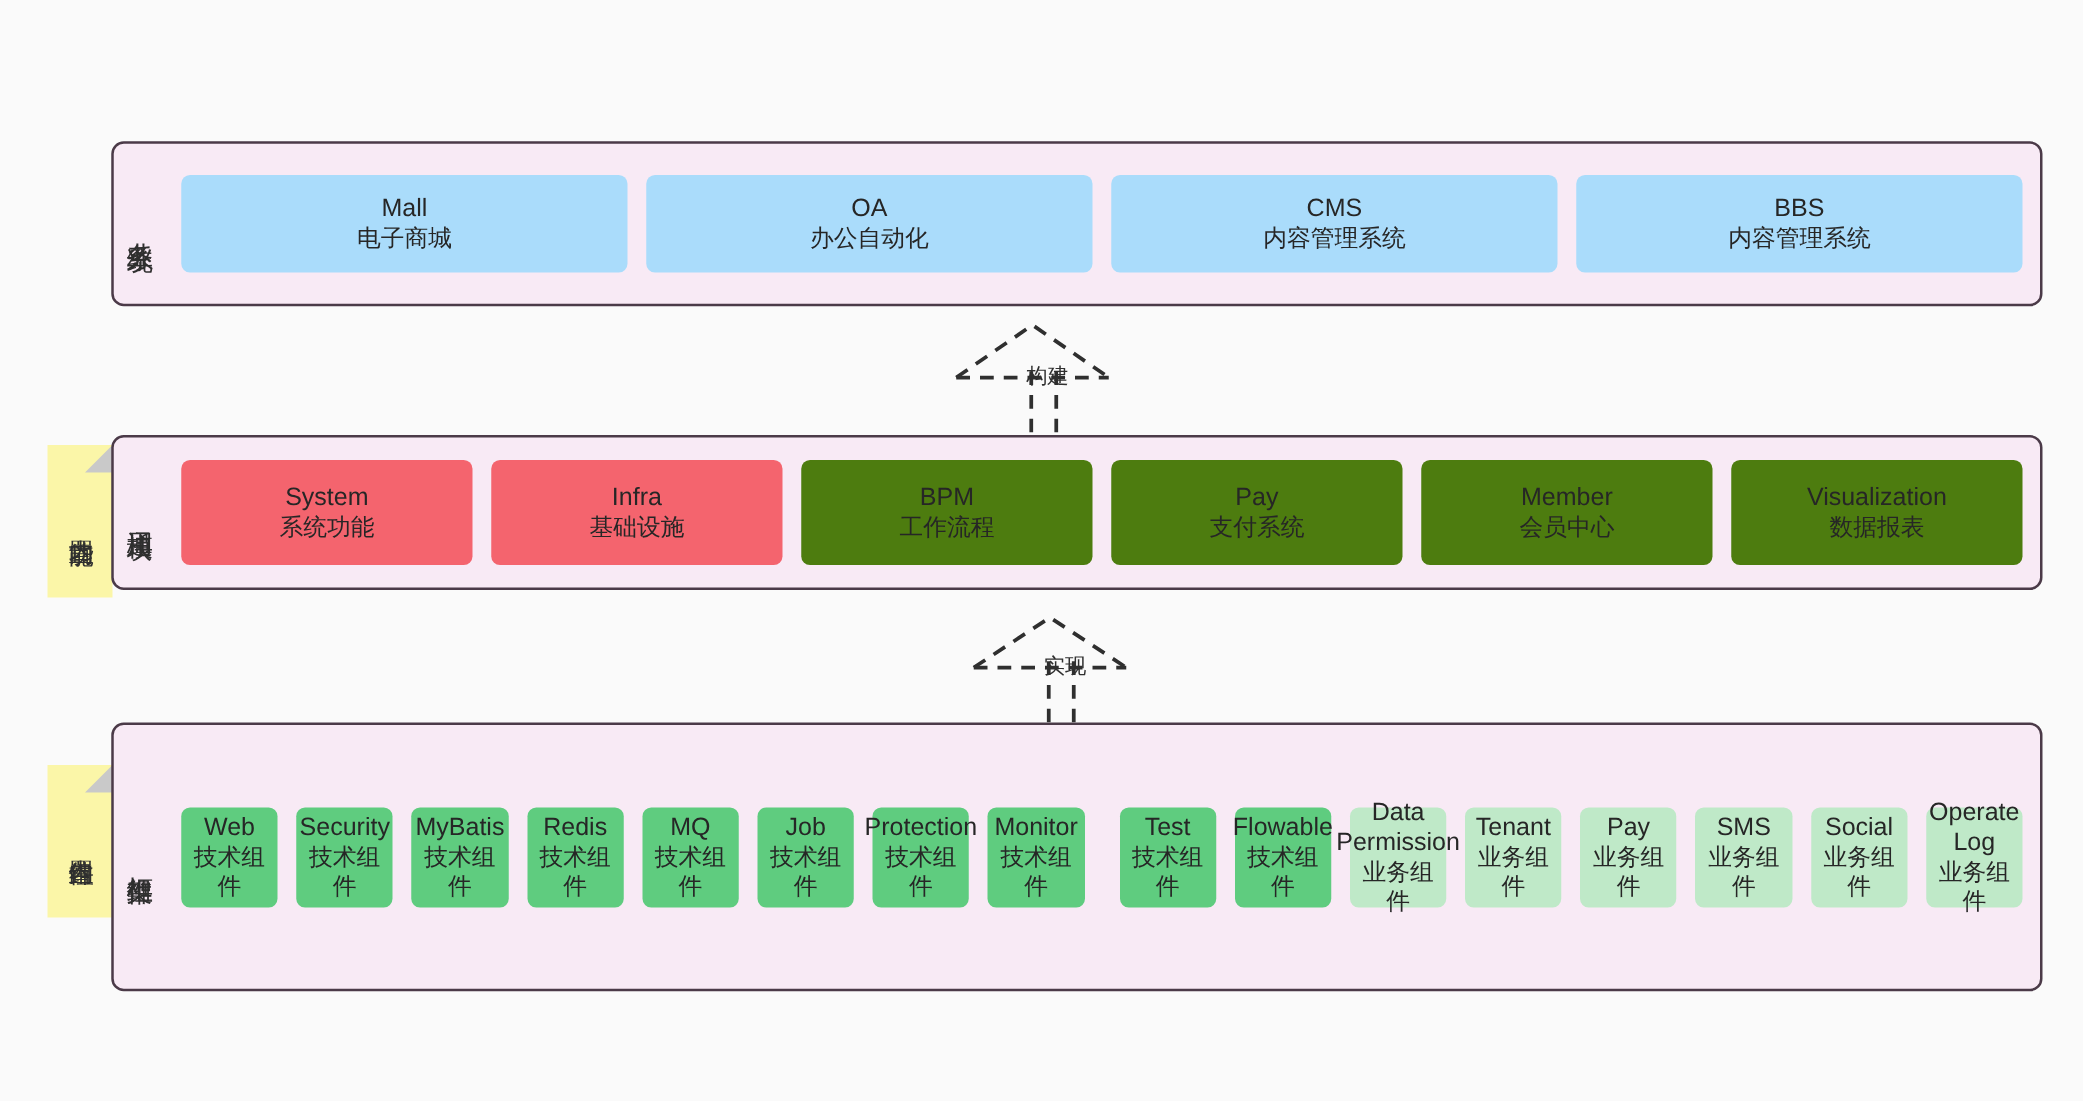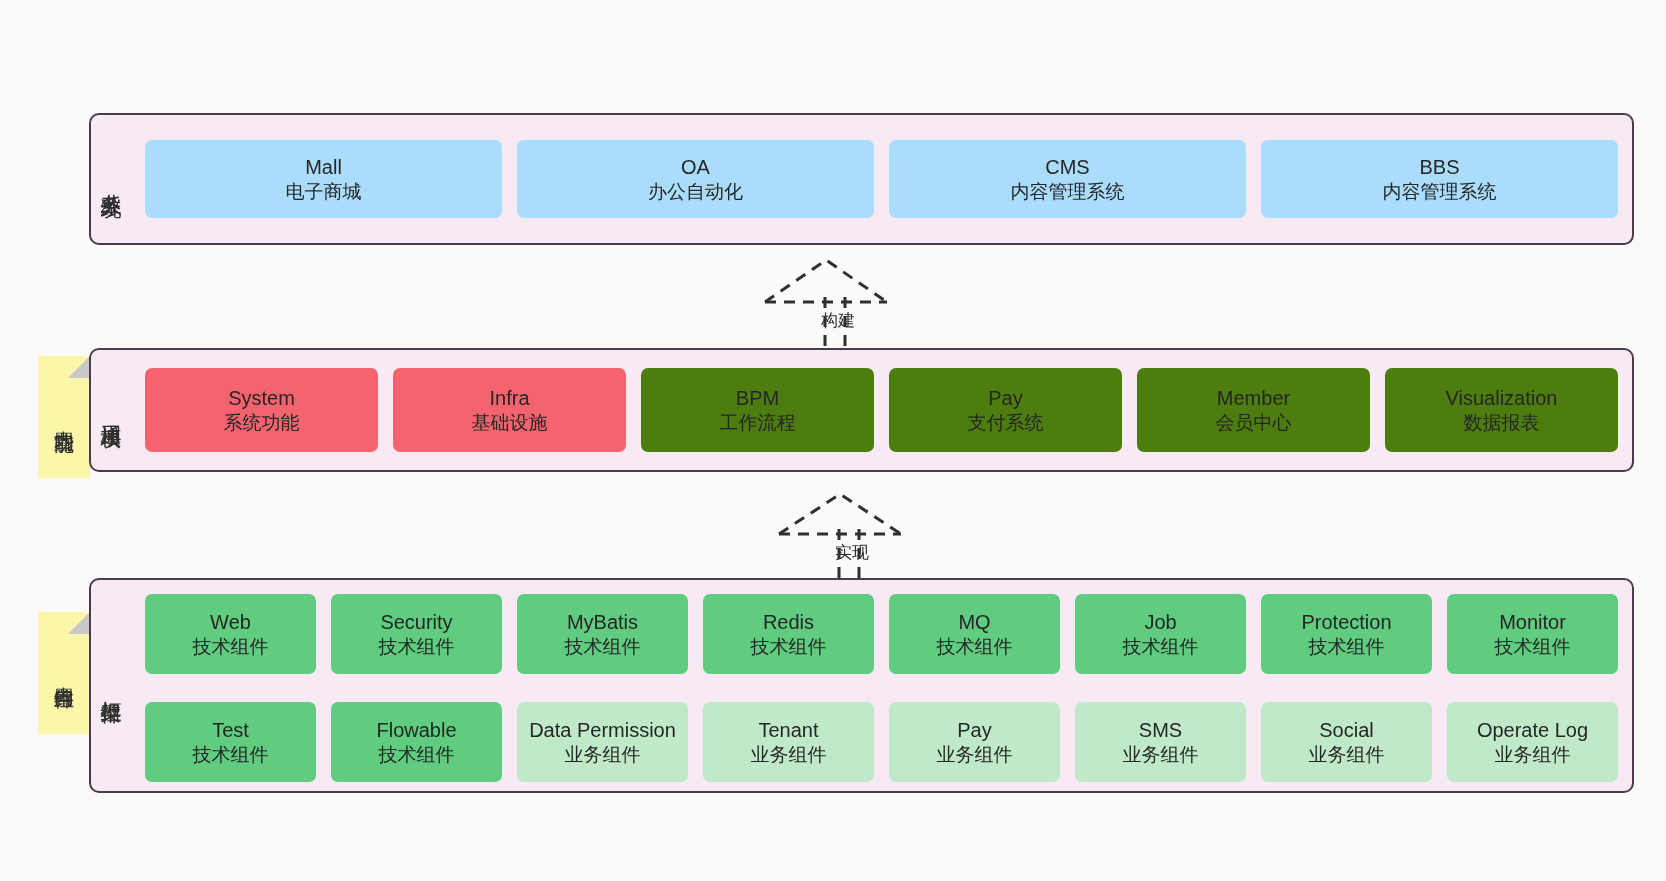--- a/index.html
+++ b/index.html
@@ -37,21 +37,21 @@
   }
   .layer-body {
     flex: 1 1 auto;
     display: flex;
     align-items: center;
     justify-content: space-between;
     gap: 15px;
     padding: 0 14px;
   }
   .layer-body.two-rows {
-    flex-direction: column;
+    flex-direction: row;
     gap: 28px;
     padding: 14px;
   }
   .row {
     display: flex;
     width: 100%;
     gap: 15px;
     justify-content: space-between;
   }
 
@@ -107,21 +107,20 @@
   .connector { position: absolute; }
   .connector .conn-label {
     position: absolute;
     left: 50%;
     transform: translateX(-50%);
     font-size: 17px;
     color: #2f2f2f;
     background: transparent;
     white-space: nowrap;
     z-index: 2;
-    margin-top: 20px;
   }
 </style>
 </head>
 <body>
 
 <div id="stage">
 
   <div class="layer" id="layer-business" style="left:89px; top:113px; width:1545px; height:132px;">
     <div class="layer-title">业务系统</div>
     <div class="layer-body" id="business-body">

